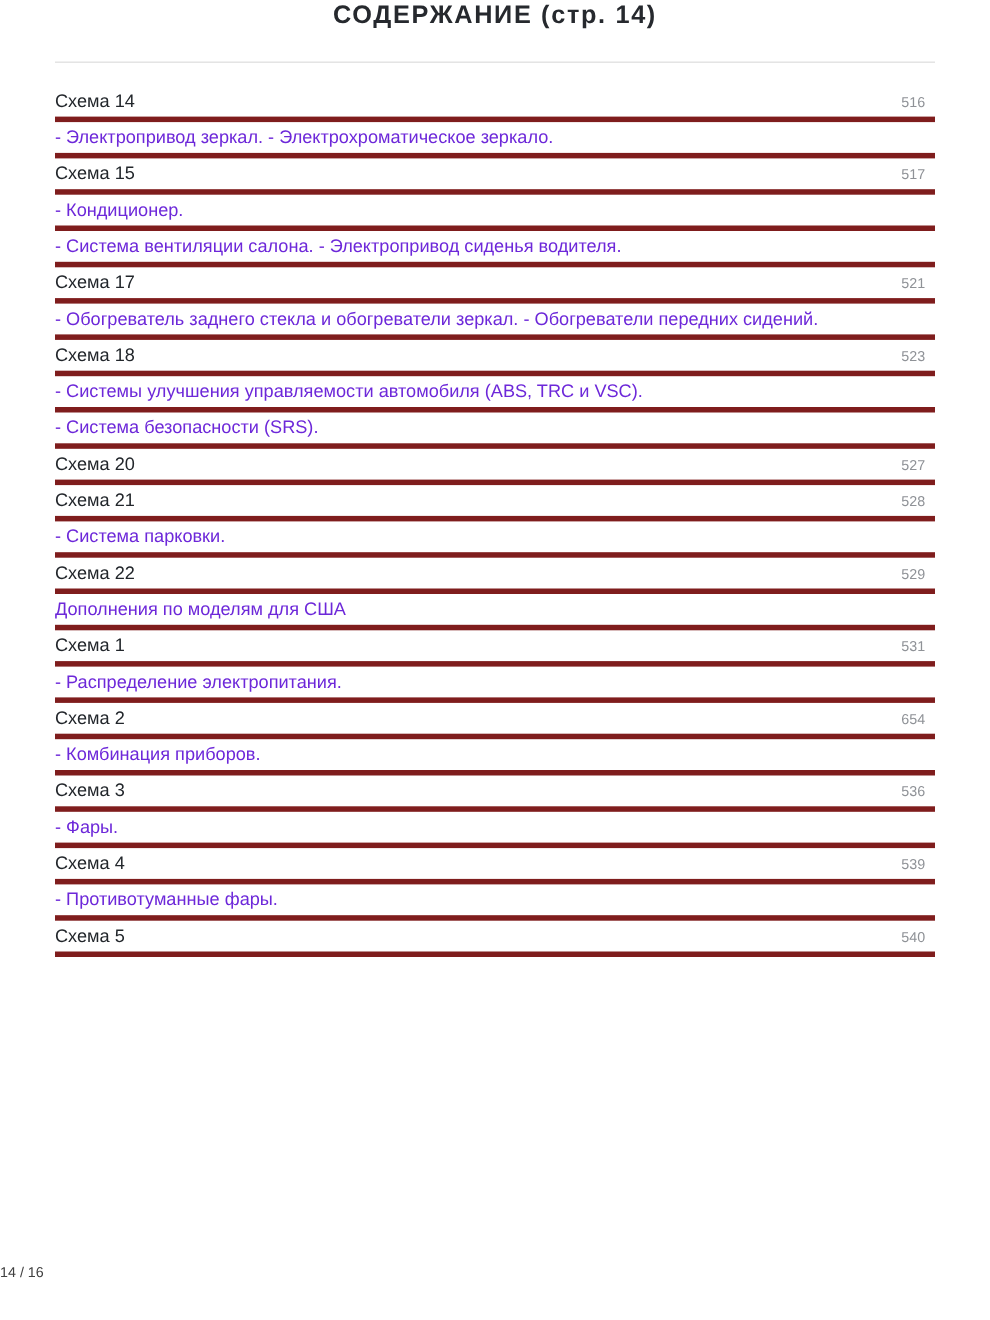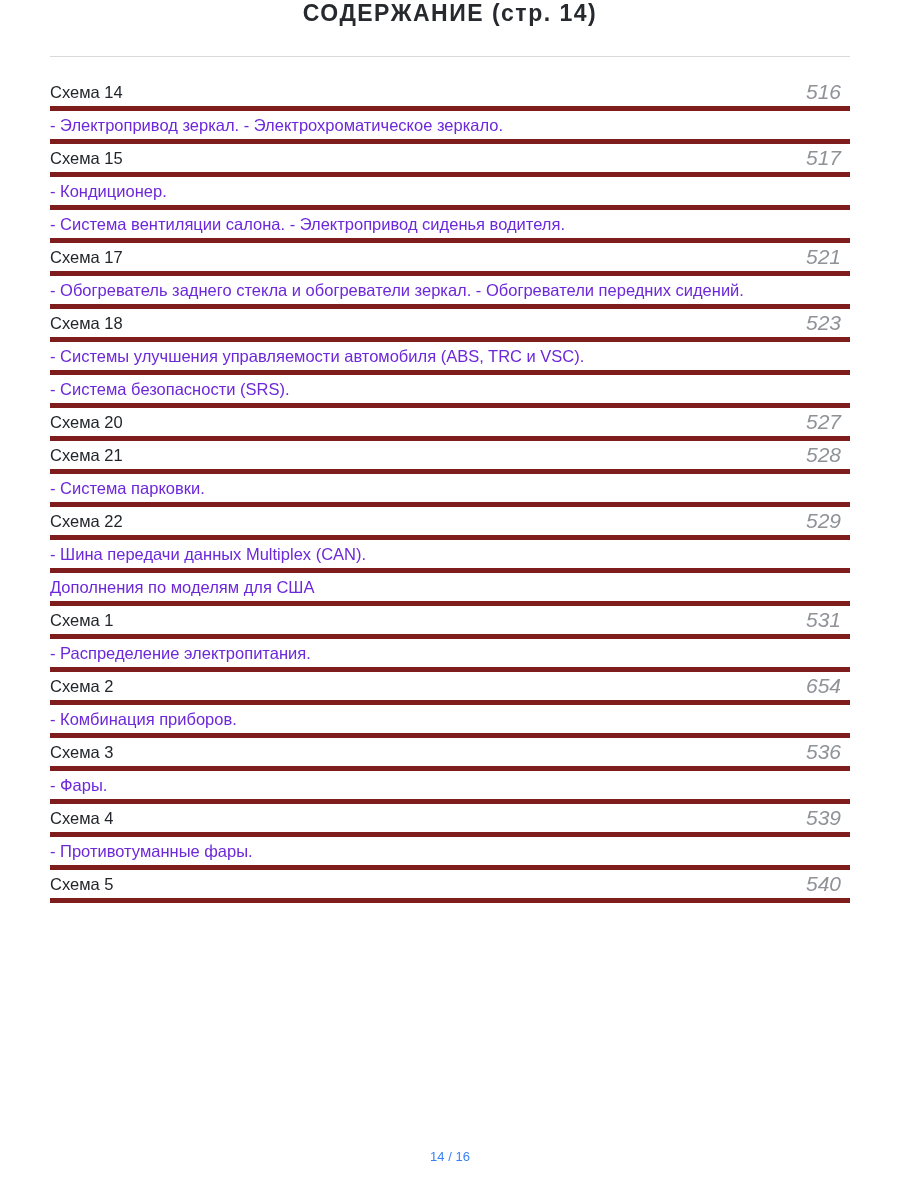--- a/index.html
+++ b/index.html
@@ -43,34 +43,33 @@
     padding-right: 9px;
     box-sizing: border-box;
     white-space: nowrap;
     overflow: hidden;
   }
   .row.item {
     cursor: pointer;
   }
   .row .page-num {
     color: #8f9297;
-    font-size: 21px;
-    font-style: italic;
+    font-size: 13px;
   }
   .row.desc span, .row.section span {
     color: #6d28d9;
   }
   .footer {
     position: absolute;
     left: 0;
     right: 0;
     bottom: 36px;
-    text-align: center;
+    text-align: left;
     font-size: 13px;
-    color: #3b82f6;
+    color: #404040;
   }
 </style>
 </head>
 <body>
 
 <div class="page">
   <div class="doc-title">СОДЕРЖАНИЕ (стр. 14)</div>
 
   <hr class="top-divider">
 
@@ -117,23 +116,20 @@
         <span>Схема 21</span>
         <span class="page-num">528</span>
       </div>
       <div class="row desc">
         <span>- Система парковки.</span>
       </div>
       <div class="row item">
         <span>Схема 22</span>
         <span class="page-num">529</span>
       </div>
-      <div class="row desc">
-        <span>- Шина передачи данных Multiplex (CAN).</span>
-      </div>
       <div class="row section">
         <span>Дополнения по моделям для США</span>
       </div>
       <div class="row item">
         <span>Схема 1</span>
         <span class="page-num">531</span>
       </div>
       <div class="row desc">
         <span>- Распределение электропитания.</span>
       </div>

